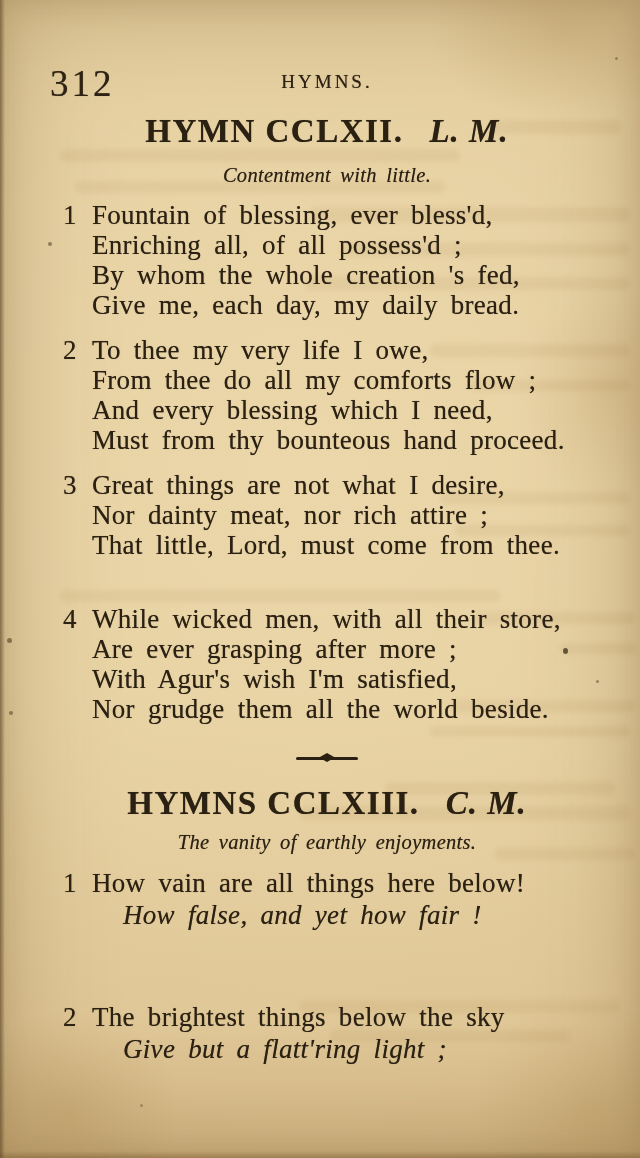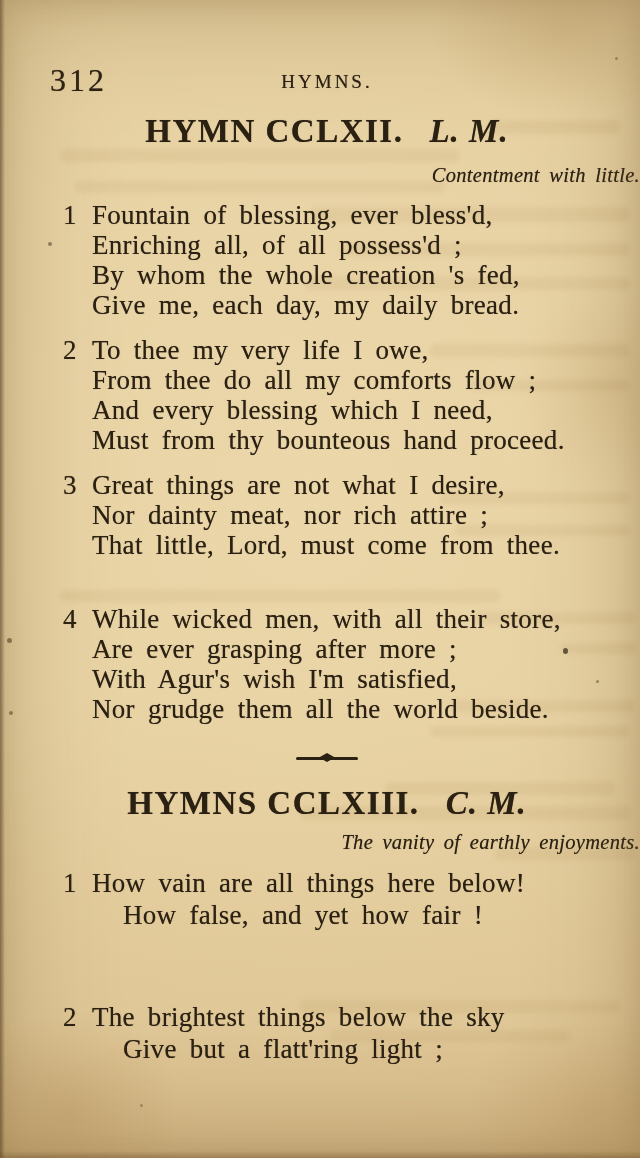--- a/index.html
+++ b/index.html
@@ -25,44 +25,44 @@
     background:linear-gradient(90deg, rgba(58,42,20,.55), rgba(58,42,20,0));
   }
   .edge-bottom{
     position:absolute;left:0;right:0;bottom:0;height:7px;
     background:linear-gradient(0deg, rgba(90,66,30,.35), rgba(90,66,30,0));
   }
   .stain{position:absolute;pointer-events:none;border-radius:50%;}
   .ink{text-shadow:0 0 .7px rgba(43,33,19,.6);}
   .pagenum{
     position:absolute;left:50px;top:62px;
-    font-size:32px;letter-spacing:3px;
+    font-size:37px;letter-spacing:3px;
   }
   .runhead{
     position:absolute;left:14px;right:0;top:71px;text-align:center;
     font-size:19px;letter-spacing:3px;
   }
   .title{
     position:absolute;left:14px;right:0;text-align:center;
     font-size:33px;font-weight:bold;letter-spacing:1.5px;white-space:nowrap;
   }
   .title .meter{font-style:italic;margin-left:26px;letter-spacing:1px;}
   .subtitle{
-    position:absolute;left:14px;right:0;text-align:right;
+    position:absolute;left:14px;right:0;text-align:center;
     font-style:italic;font-size:20.5px;word-spacing:4px;letter-spacing:.3px;
   }
   .verse{
     position:absolute;left:92px;right:14px;
     font-size:27px;line-height:30px;
     word-spacing:.22em;letter-spacing:.3px;white-space:nowrap;
   }
   .verse.wide{line-height:32px;}
   .vnum{position:absolute;left:-29px;top:0;}
   .line{display:block;}
-  .line.indent{margin-left:31px;}
+  .line.indent{margin-left:31px;font-style:italic;}
   .divider{position:absolute;top:749px;left:14px;right:0;height:16px;pointer-events:none;}
   .divider .rule{
     position:absolute;left:50%;top:8px;width:62px;height:2.5px;margin-left:-31px;
     background:#2b2113;border-radius:2px;
   }
   .divider .diamond{
     position:absolute;left:50%;top:4px;width:16px;height:9px;margin-left:-8px;
     background:#2b2113;
     clip-path:polygon(50% 0, 100% 50%, 50% 100%, 0 50%);
   }

